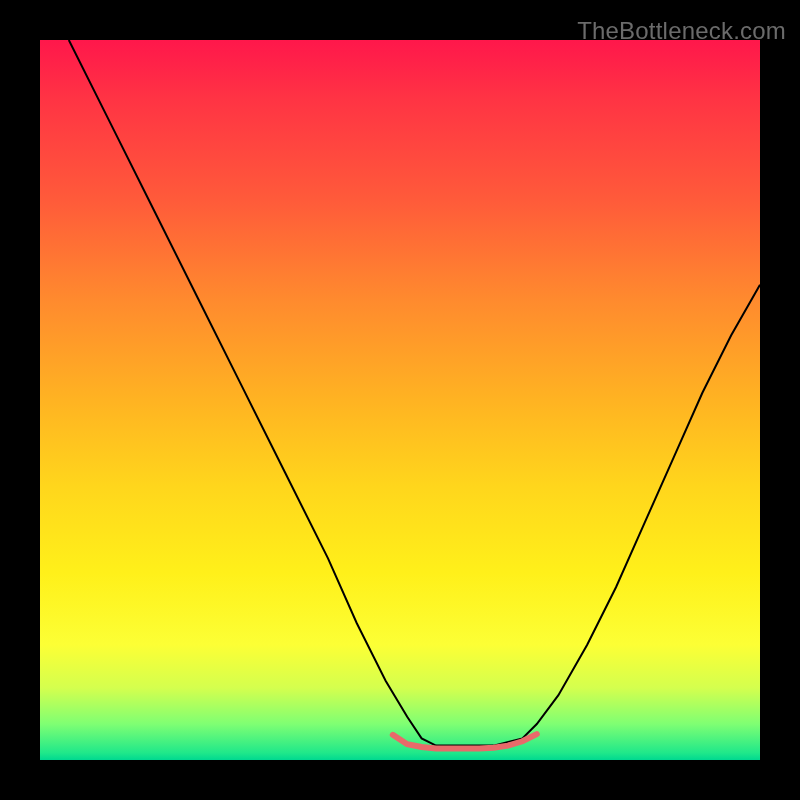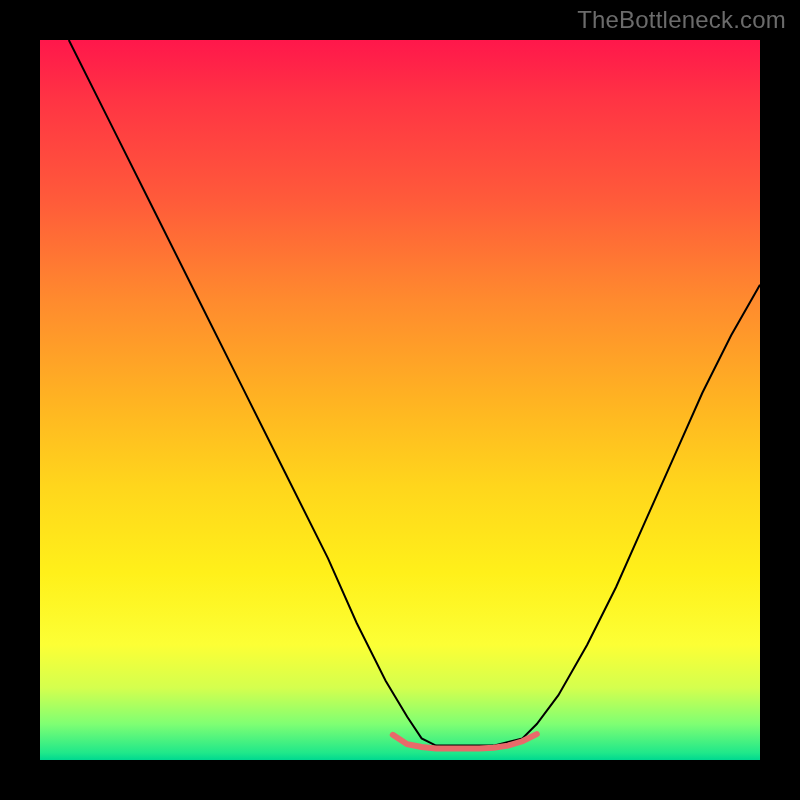--- a/index.html
+++ b/index.html
@@ -5,21 +5,21 @@
   * { margin: 0; padding: 0; box-sizing: border-box; }
   html, body { width: 800px; height: 800px; background: #000; overflow: hidden; }
   .frame {
     position: relative;
     width: 800px;
     height: 800px;
     background: #000;
   }
   .watermark {
     position: absolute;
-    top: 6px;
+    top: 17px;
     right: 14px;
     font-family: Arial, Helvetica, sans-serif;
     font-size: 24px;
     color: #6b6b6b;
     letter-spacing: 0.2px;
     z-index: 10;
   }
   .plot {
     position: absolute;
     left: 40px;

